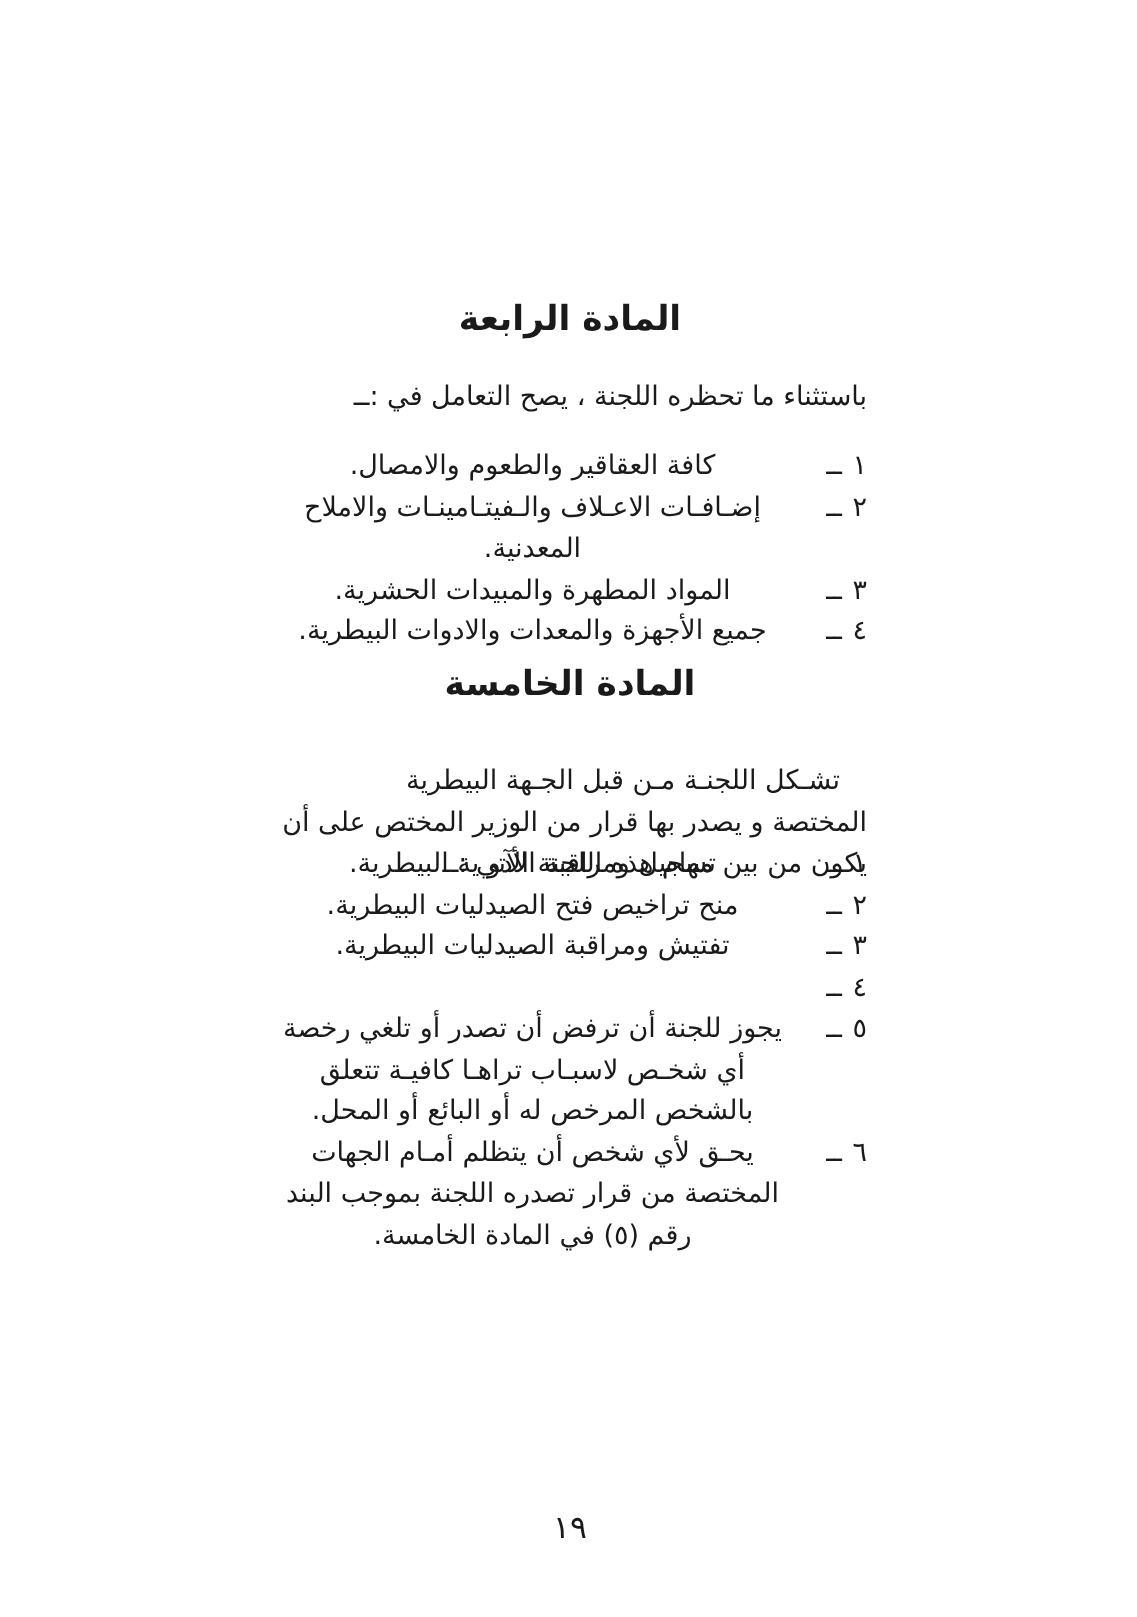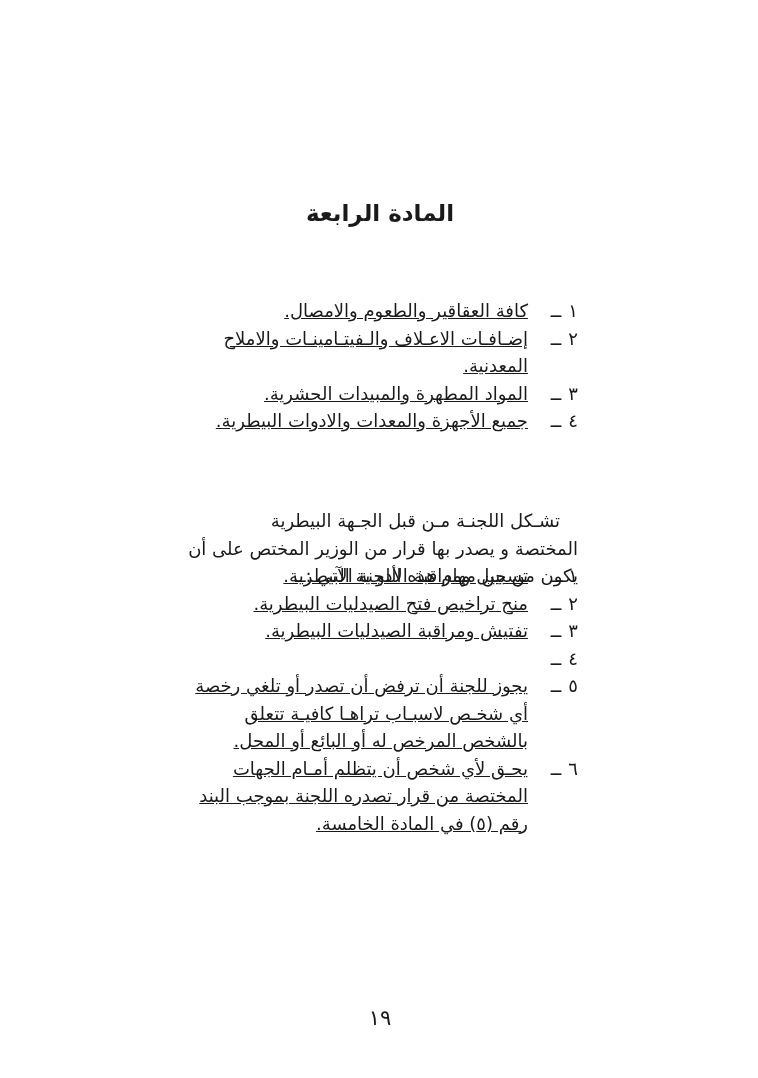--- a/index.html
+++ b/index.html
@@ -51,40 +51,40 @@
   }
   .marker {
     flex: 0 0 50px;
     display: flex;
     gap: 7px;
     white-space: nowrap;
   }
   .item-text {
     flex: 1;
     white-space: pre-line;
-    text-align: right;
-    text-decoration: underline;
+    text-align: center;
   }
   .page-number {
     position: absolute;
     top: 1006px;
     right: 180px;
     width: 396px;
     text-align: center;
     font-size: 21px;
     font-weight: normal;
   }
 </style>
 </head>
 <body>
 
 <div class="page">
 
   <div class="block article-heading" style="top:197px;">المادة الرابعة</div>
 
+  <div class="block body-text para" style="top:251px;">باستثناء ما تحظره اللجنة ، يصح التعامل في :ــ</div>
 
   <div class="block body-text list" style="top:297px;">
 
     <div class="list-item">
       <span class="marker">
           <span>١</span>
           <span>ــ</span>
         </span>
       <span class="item-text">كافة العقاقير والطعوم والامصال.</span>
     </div>
@@ -108,20 +108,21 @@
 
     <div class="list-item">
       <span class="marker">
           <span>٤</span>
           <span>ــ</span>
         </span>
       <span class="item-text">جميع الأجهزة والمعدات والادوات البيطرية.</span>
     </div>
   </div>
 
+  <div class="block article-heading" style="top:440px;">المادة الخامسة</div>
 
   <div class="block body-text para indent-first" style="top:479px;">تشـكل اللجنـة مـن قبل الجـهة البيطرية
 المختصة و يصدر بها قرار من الوزير المختص على أن
 يكون من بين مهام هذه اللجنة الآتي :ــ</div>
 
   <div class="block body-text list" style="top:562px;">
 
     <div class="list-item">
       <span class="marker">
           <span>١</span>

